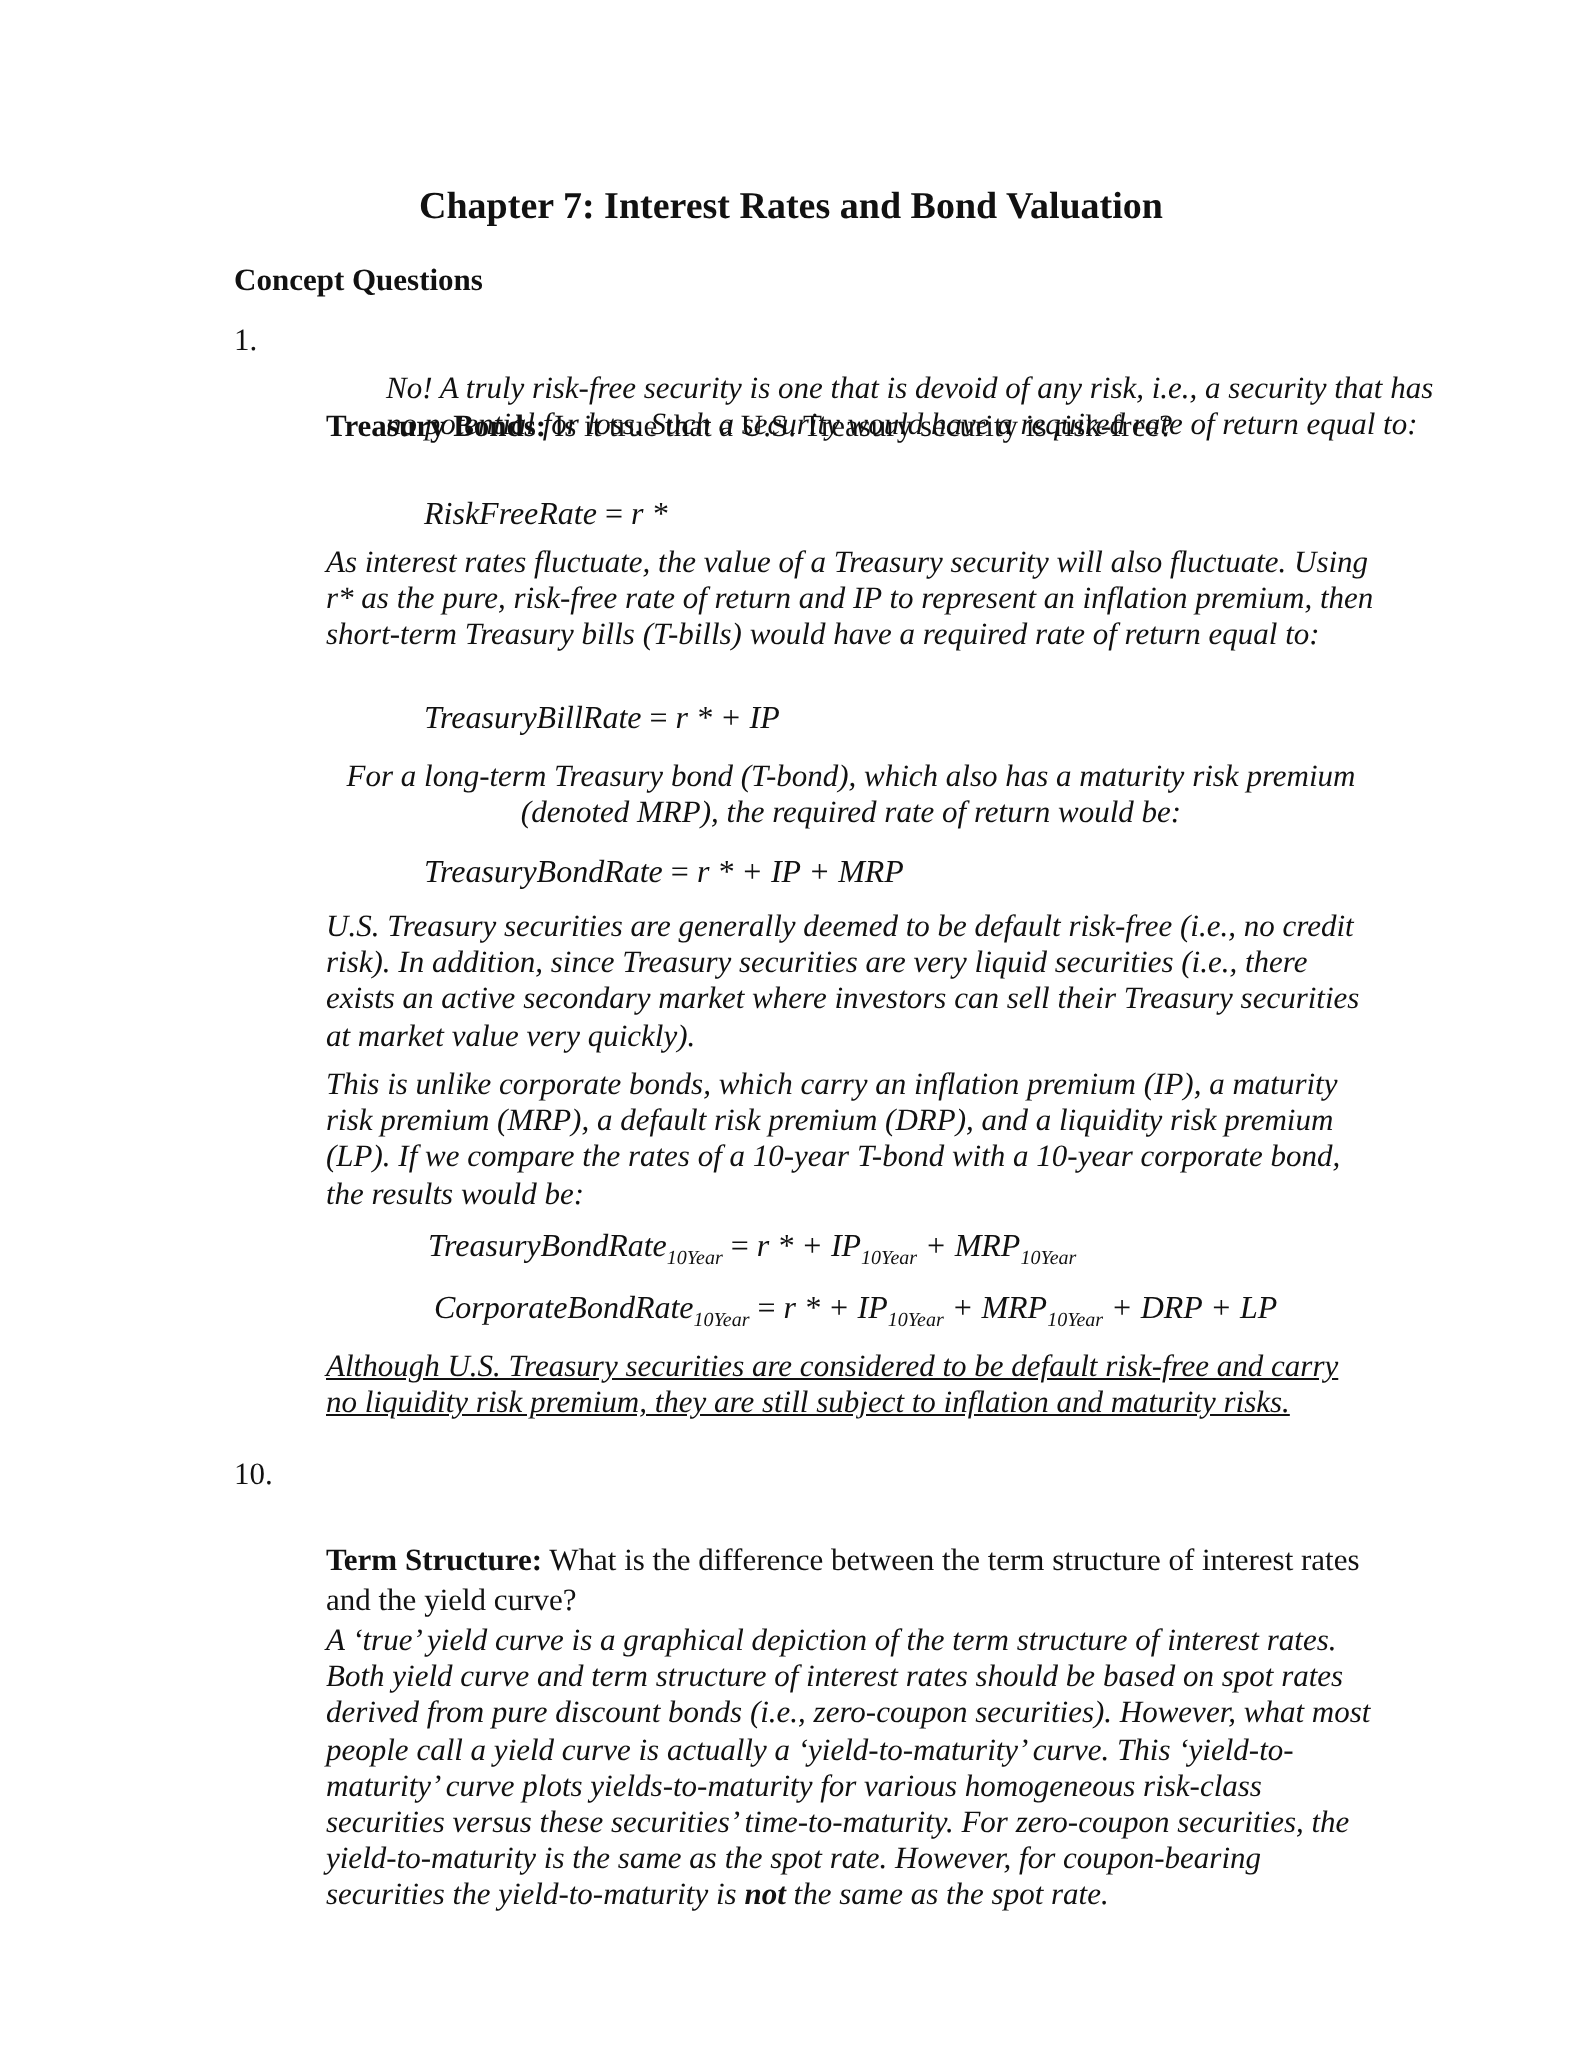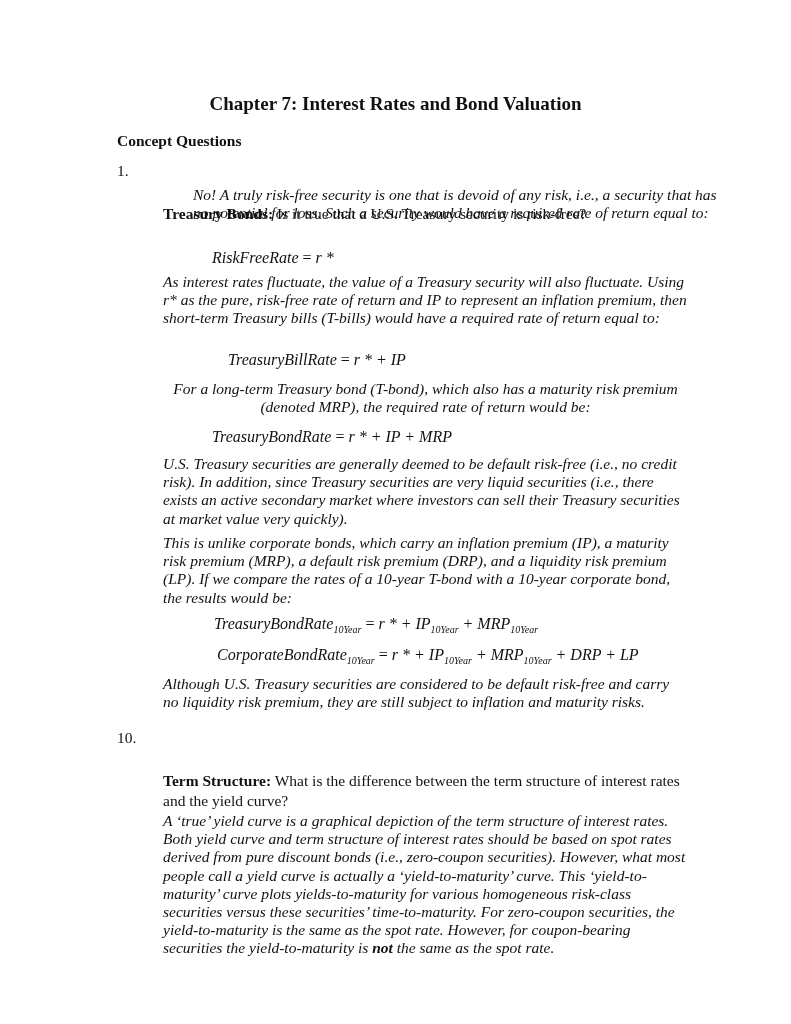--- a/index.html
+++ b/index.html
@@ -90,21 +90,21 @@
   </div>
 
   <div class="para" style="top:186px;margin-left:30px;">No! A truly risk-free security is one that is devoid of any risk, i.e., a security that has no potential for loss. Such a security would have a required rate of return equal to:</div>
 
   <div class="eq" style="left:212px; top:248px;">
     <span>RiskFreeRate</span><span class="op"> = </span><span>r *</span>
   </div>
 
   <div class="para" style="top:273px;">As interest rates fluctuate, the value of a Treasury security will also fluctuate. Using r* as the pure, risk-free rate of return and IP to represent an inflation premium, then short-term Treasury bills (T-bills) would have a required rate of return equal to:</div>
 
-  <div class="eq" style="left:228px; top:350px;">
+  <div class="eq" style="left:212px; top:350px;">
     <span>TreasuryBillRate</span><span class="op"> = </span><span>r * + IP</span>
   </div>
 
   <div class="para" style="top:380px;text-align:center;">For a long-term Treasury bond (T-bond), which also has a maturity risk premium (denoted MRP), the required rate of return would be:</div>
 
   <div class="eq" style="left:212px; top:427px;">
     <span>TreasuryBondRate</span><span class="op"> = </span><span>r * + IP + MRP</span>
   </div>
 
   <div class="para" style="top:455px;">U.S. Treasury securities are generally deemed to be default risk-free (i.e., no credit risk). In addition, since Treasury securities are very liquid securities (i.e., there exists an active secondary market where investors can sell their Treasury securities at market value very quickly).</div>
@@ -112,21 +112,21 @@
   <div class="para" style="top:534px;">This is unlike corporate bonds, which carry an inflation premium (IP), a maturity risk premium (MRP), a default risk premium (DRP), and a liquidity risk premium (LP). If we compare the rates of a 10-year T-bond with a 10-year corporate bond, the results would be:</div>
 
   <div class="eq" style="left:214px; top:614px;">
     <span>TreasuryBondRate</span><sub>10Year</sub><span class="op"> = </span><span>r * + IP</span><sub>10Year</sub><span> + MRP</span><sub>10Year</sub>
   </div>
 
   <div class="eq" style="left:217px; top:645px;">
     <span>CorporateBondRate</span><sub>10Year</sub><span class="op"> = </span><span>r * + IP</span><sub>10Year</sub><span> + MRP</span><sub>10Year</sub><span> + DRP + LP</span>
   </div>
 
-  <div class="para" style="top:675px;">Although U.S. Treasury securities are considered to be default risk-free and carry no liquidity risk premium, they are still subject to inflation and maturity risks.</div>
+  <div class="para" style="top:675px;text-decoration:underline;">Although U.S. Treasury securities are considered to be default risk-free and carry no liquidity risk premium, they are still subject to inflation and maturity risks.</div>
 
   <div class="q-num" style="top:728px;">10.</div>
   <div class="q-text" style="top:728px;">
     <span class="lbl">Term Structure:</span><span> What is the difference between the term structure of interest rates and the yield curve?</span>
   </div>
 
   <div class="para" style="top:770px;margin-top:42px;">
     <span>A ‘true’ yield curve is a graphical depiction of the term structure of interest rates. Both yield curve and term structure of interest rates should be based on spot rates derived from pure discount bonds (i.e., zero-coupon securities). However, what most people call a yield curve is actually a ‘yield-to-maturity’ curve. This ‘yield-to-maturity’ curve plots yields-to-maturity for various homogeneous risk-class securities versus these securities’ time-to-maturity. For zero-coupon securities, the yield-to-maturity is the same as the spot rate. However, for coupon-bearing securities the yield-to-maturity is </span><b>not</b><span> the same as the spot rate.</span>
   </div>
 

